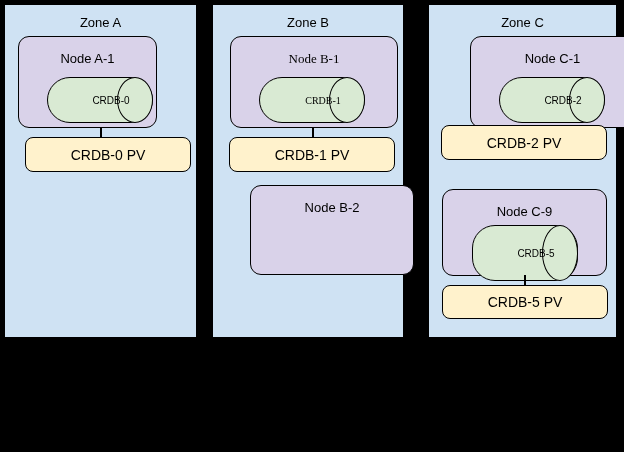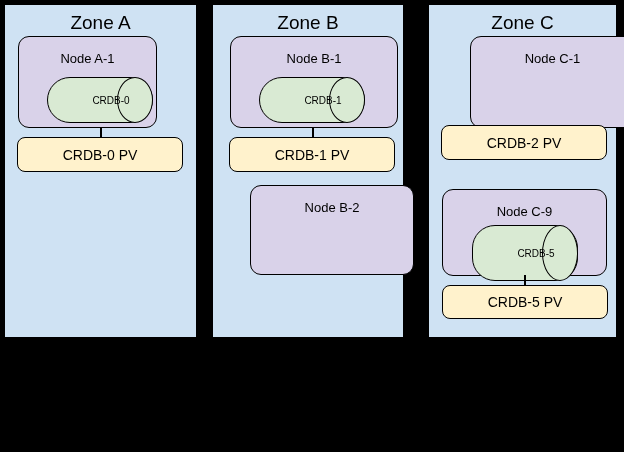--- a/index.html
+++ b/index.html
@@ -23,21 +23,21 @@
     position:absolute;top:4px;height:334px;
     background:var(--zone-fill);
     border:1.5px solid var(--border);
     box-sizing:border-box;
   }
   #zone-a{left:4px;width:193px;}
   #zone-b{left:212px;width:192px;}
   #zone-c{left:428px;width:189px;}
   .zone-label{
     position:absolute;top:10px;left:0;right:0;
-    text-align:center;font-size:19px;line-height:16px;
+    text-align:center;font-size:13px;line-height:16px;
   }
   .node{
     position:absolute;
     background:var(--node-fill);
     border:1px solid var(--border);
     border-radius:11px;
     box-sizing:border-box;
   }
   .node-label{
     position:absolute;top:14px;left:0;right:0;
@@ -85,29 +85,29 @@
   <div class="zone-label">Zone A</div>
 
   <div class="node" style="left:13px;top:31px;width:139px;height:92px;">
     <div class="node-label">Node A-1</div>
     <div class="cylinder">
       <div class="cyl-cap"></div>
       <div class="db-label">CRDB-0</div>
     </div>
   </div>
   <div class="connector" style="left:95px;top:122px;height:10px;"></div>
-  <div class="pv" style="left:12px;top:132px;text-align:center;">
+  <div class="pv" style="left:20px;top:132px;text-align:center;">
     <span>CRDB-0 PV</span>
   </div>
 </div>
 
 <div class="zone" id="zone-b">
   <div class="zone-label">Zone B</div>
 
-  <div class="node" style="left:17px;top:31px;width:168px;height:92px;">
+  <div class="node" style="left:17px;top:31px;width:168px;height:92px;font-family:Liberation Serif, serif;">
     <div class="node-label">Node B-1</div>
     <div class="cylinder">
       <div class="cyl-cap"></div>
       <div class="db-label">CRDB-1</div>
     </div>
   </div>
   <div class="connector" style="left:99px;top:122px;height:10px;"></div>
   <div class="pv" style="left:16px;top:132px;">
     <span>CRDB-1 PV</span>
   </div>
@@ -115,20 +115,24 @@
   <div class="node" style="left:17px;top:180px;width:164px;height:90px;margin-left:20px;">
     <div class="node-label">Node B-2</div>
   </div>
 </div>
 
 <div class="zone" id="zone-c">
   <div class="zone-label">Zone C</div>
 
   <div class="node" style="left:13px;top:31px;width:165px;height:92px;margin-left:28px;">
     <div class="node-label">Node C-1</div>
+    <div class="cylinder">
+      <div class="cyl-cap"></div>
+      <div class="db-label">CRDB-2</div>
+    </div>
   </div>
   <div class="connector" style="left:95px;top:122px;height:10px;"></div>
   <div class="pv" style="left:12px;top:120px;">
     <span>CRDB-2 PV</span>
   </div>
 
   <div class="node" style="left:13px;top:184px;width:165px;height:87px;">
     <div class="node-label">Node C-9</div>
     <div class="cylinder cyl-c2">
       <div class="cyl-cap"></div>

